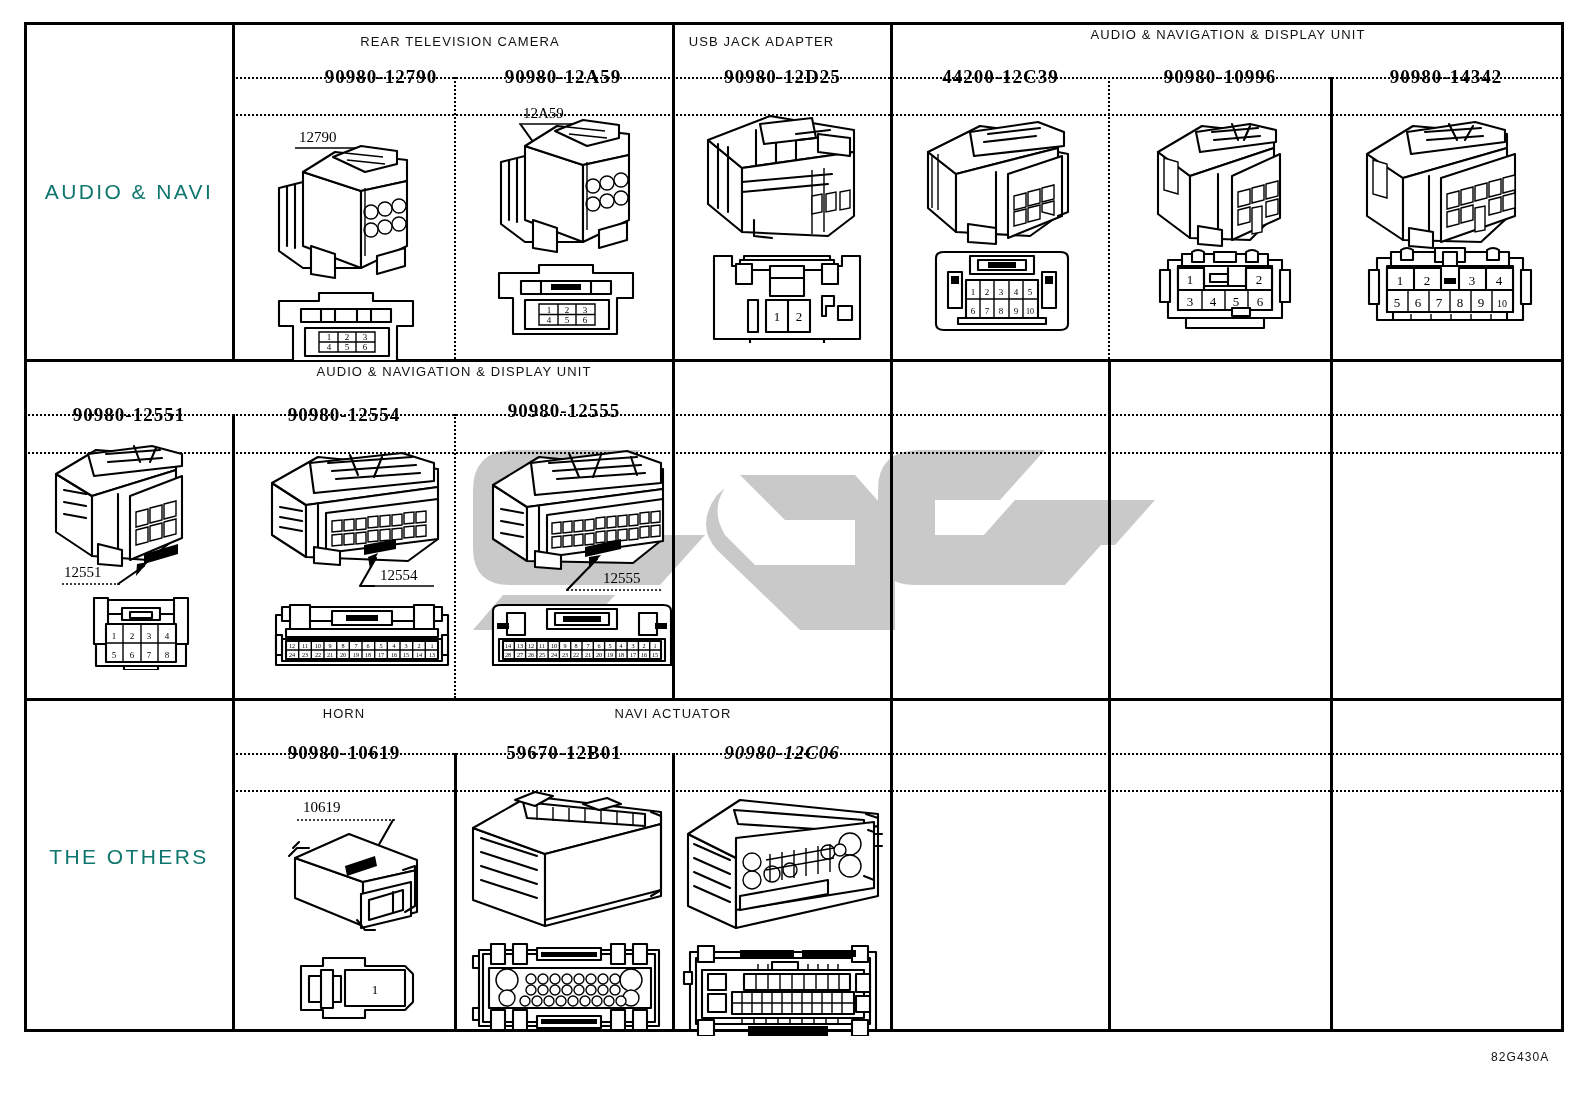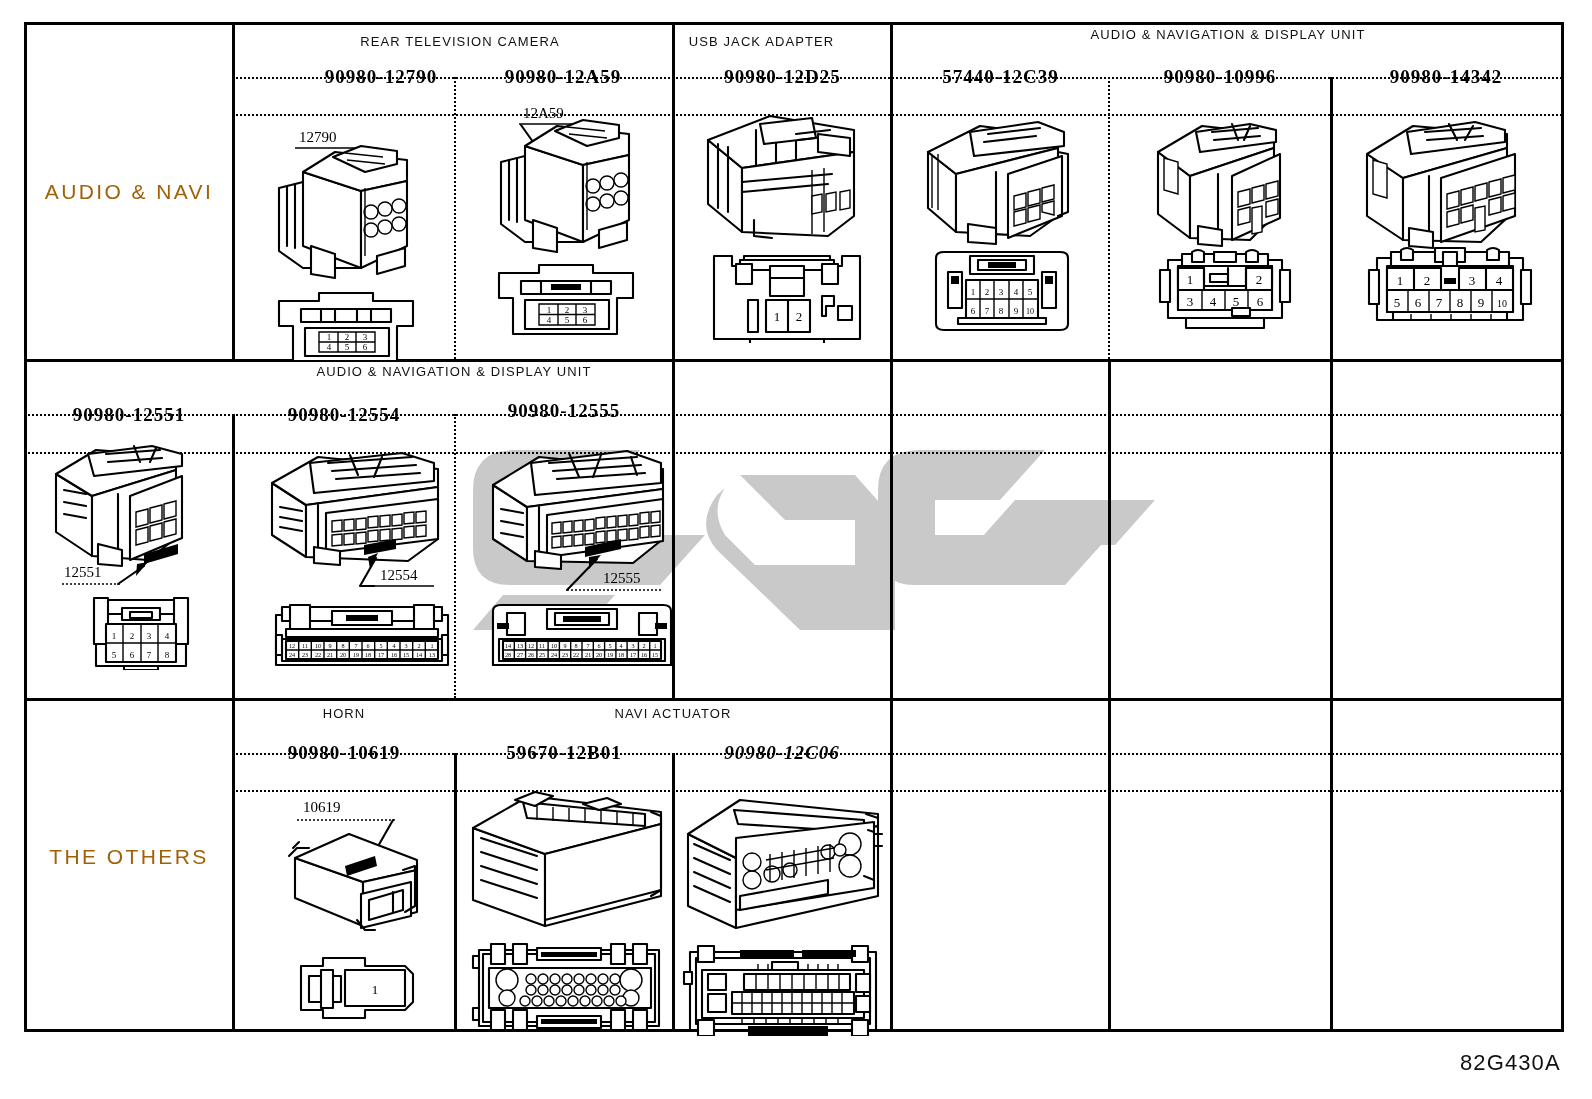--- a/index.html
+++ b/index.html
@@ -14,22 +14,22 @@
   .hline{position:absolute;background:#000;height:3px;left:0;}
   .vline{position:absolute;background:#000;width:3px;top:0;}
   .dotline{position:absolute;left:0;height:0;border-top:2px dotted #000;}
   .vdot{position:absolute;width:0;border-left:2px dotted #000;}
 
   
   .cap{position:absolute;text-align:center;font-size:13px;letter-spacing:1.1px;
        color:#111;line-height:16px;}
   .pn{position:absolute;text-align:center;font-family:"Liberation Serif",serif;
       font-weight:bold;font-size:19px;letter-spacing:1px;color:#000;}
-  .rowlabel{position:absolute;text-align:center;font-size:21px;letter-spacing:2.4px;color:#a16207;}
-  .sheetcode{position:absolute;font-size:22px;letter-spacing:1.1px;color:#111;}
+  .rowlabel{position:absolute;text-align:center;font-size:21px;letter-spacing:2.4px;color:#0f766e;}
+  .sheetcode{position:absolute;font-size:12px;letter-spacing:1.1px;color:#111;margin-left:31px;}
 
   
   .draw{position:absolute;z-index:3;}
   svg{display:block;}
   .s{fill:none;stroke:#000;stroke-width:2.1;stroke-linejoin:round;stroke-linecap:round;}
   .sf{fill:#fff;stroke:#000;stroke-width:2.1;stroke-linejoin:round;}
   .sthin{fill:none;stroke:#000;stroke-width:1.4;}
   .sfthin{fill:#fff;stroke:#000;stroke-width:1.4;}
   .blk{fill:#000;stroke:none;}
   .pinnum{font-family:"Liberation Serif",serif;font-size:13px;fill:#000;text-anchor:middle;}
@@ -97,21 +97,21 @@
     <div class="vline" style="left:1306px;top:676px;height:331px;"></div>
   </div>
 
   <div class="cap" style="left:232px;top:34px;width:440px;margin-left:8px;">REAR TELEVISION CAMERA</div>
   <div class="cap" style="left:675px;top:34px;width:173px;">USB JACK ADAPTER</div>
   <div class="cap" style="left:895px;top:27px;width:666px;">AUDIO &amp; NAVIGATION &amp; DISPLAY UNIT</div>
 
   <div class="pn" style="left:232px;top:66px;width:222px;padding-left:38px;">90980-12790</div>
   <div class="pn" style="left:454px;top:66px;width:218px;">90980-12A59</div>
   <div class="pn" style="left:675px;top:66px;width:215px;">90980-12D25</div>
-  <div class="pn" style="left:893px;top:66px;width:215px;">57440-12C39</div>
+  <div class="pn" style="left:893px;top:66px;width:215px;">44200-12C39</div>
   <div class="pn" style="left:1110px;top:66px;width:220px;">90980-10996</div>
   <div class="pn" style="left:1332px;top:66px;width:228px;">90980-14342</div>
 
   <div class="rowlabel" style="left:26px;top:180px;width:206px;">AUDIO &amp; NAVI</div>
 
   <div class="cap" style="left:234px;top:364px;width:440px;">AUDIO &amp; NAVIGATION &amp; DISPLAY UNIT</div>
 
   <div class="pn" style="left:26px;top:404px;width:206px;">90980-12551</div>
   <div class="pn" style="left:234px;top:404px;width:220px;">90980-12554</div>
   <div class="pn" style="left:455px;top:400px;width:218px;">90980-12555</div>

